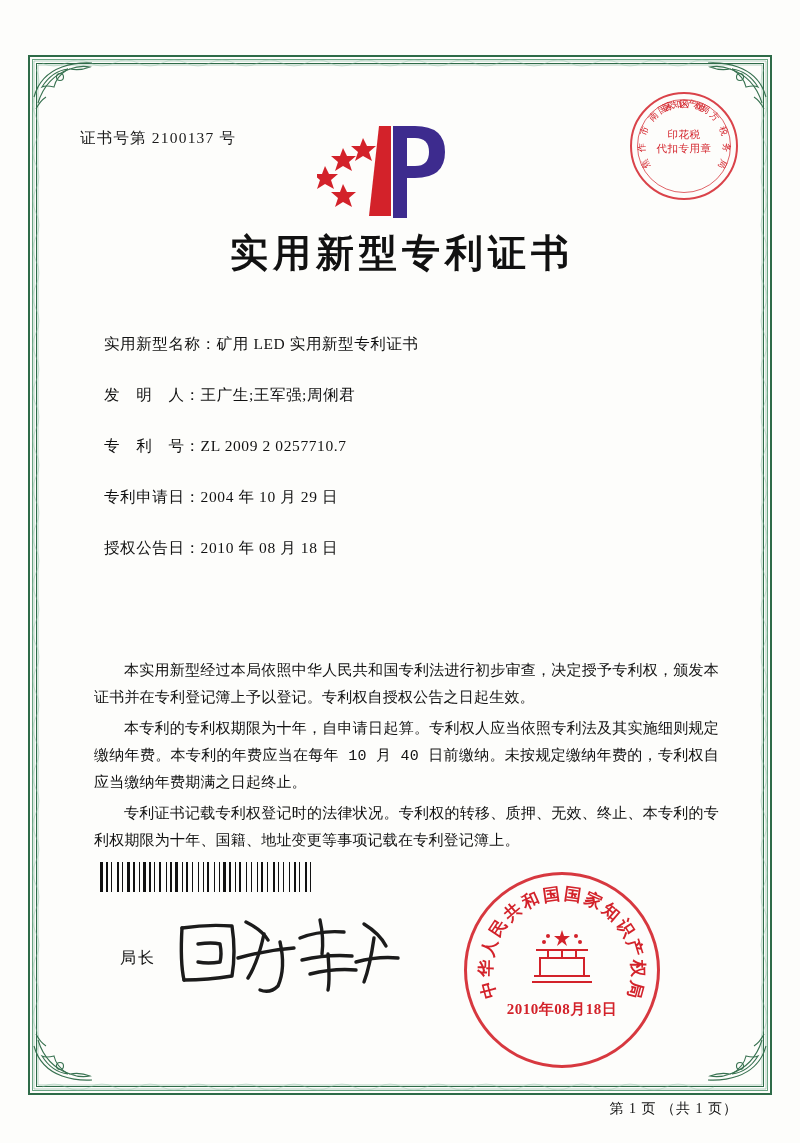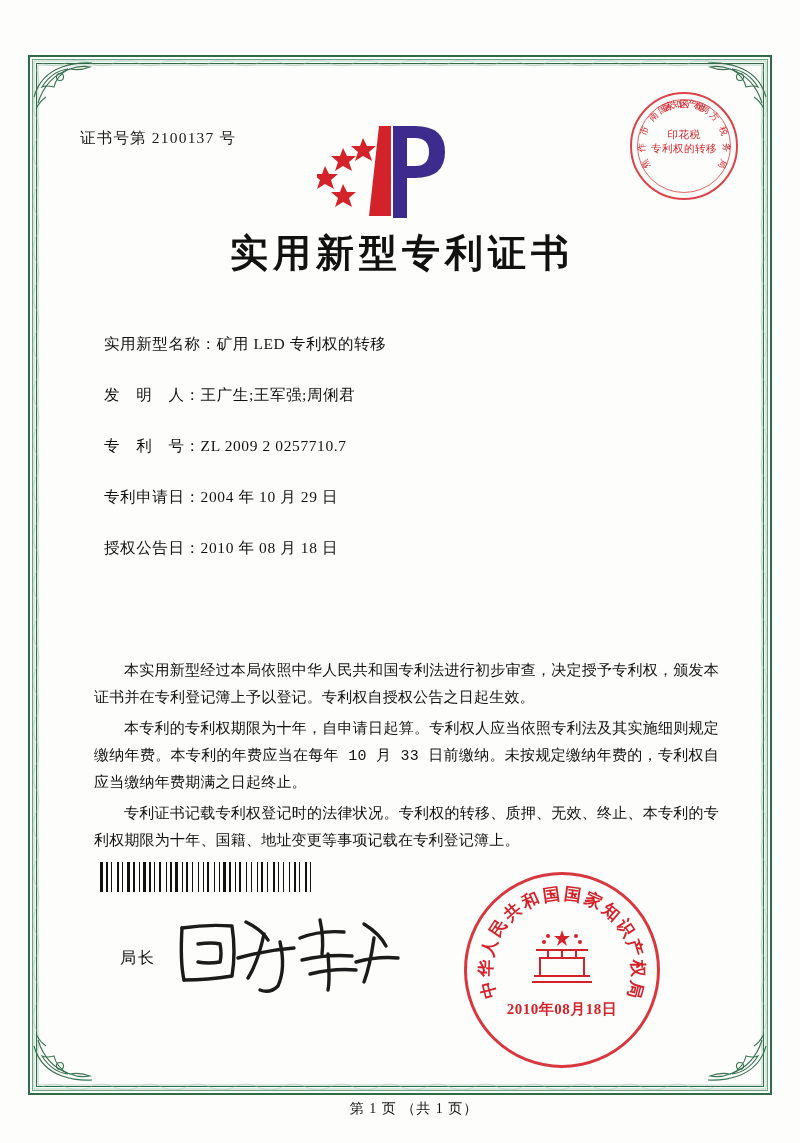--- a/index.html
+++ b/index.html
@@ -268,24 +268,24 @@
     position: absolute;
     left: 50%;
     top: 56px;
     transform: translateX(-50%);
     width: 76px;
     height: 66px;
   }
 
   .footer {
     position: absolute;
-    left: 12px;
+    left: 6px;
     top: 990px;
     width: 660px;
-    text-align: center;
+    text-align: right;
     font-size: 14px;
     color: #111;
     letter-spacing: 1px;
   }
 </style>
 </head>
 <body>
 
 <div class="page">
 
@@ -383,47 +383,47 @@
           <span style="font-size: 9px; transform: rotate(150deg) translate(0px, 42px) rotate(180deg) translate(-50%, -50%);">国</span>
           <span style="font-size: 9px; transform: rotate(160deg) translate(0px, 42px) rotate(180deg) translate(-50%, -50%);">家</span>
           <span style="font-size: 9px; transform: rotate(170deg) translate(0px, 42px) rotate(180deg) translate(-50%, -50%);">知</span>
           <span style="font-size: 9px; transform: rotate(180deg) translate(0px, 42px) rotate(180deg) translate(-50%, -50%);">识</span>
           <span style="font-size: 9px; transform: rotate(190deg) translate(0px, 42px) rotate(180deg) translate(-50%, -50%);">产</span>
           <span style="font-size: 9px; transform: rotate(200deg) translate(0px, 42px) rotate(180deg) translate(-50%, -50%);">权</span>
           <span style="font-size: 9px; transform: rotate(210deg) translate(0px, 42px) rotate(180deg) translate(-50%, -50%);">局</span>
         </div>
       <div class="ctr">
         <div>印花税</div>
-        <div>专利权的转移</div>
+        <div>代扣专用章</div>
       </div>
     </div>
 
     <h1 class="title">实用新型专利证书</h1>
 
     <div class="fields">
       <div class="field">
-        <span class="lbl">实用新型名称：</span><span class="val">矿用 LED 专利权的转移</span>
+        <span class="lbl">实用新型名称：</span><span class="val">矿用 LED 实用新型专利证书</span>
       </div>
       <div class="field">
         <span class="lbl">发　明　人：</span><span class="val">王广生;王军强;周俐君</span>
       </div>
       <div class="field">
         <span class="lbl">专　利　号：</span><span class="val">ZL 2009 2 0257710.7</span>
       </div>
       <div class="field">
         <span class="lbl">专利申请日：</span><span class="val">2004 年 10 月 29 日</span>
       </div>
       <div class="field">
         <span class="lbl">授权公告日：</span><span class="val">2010 年 08 月 18 日</span>
       </div>
     </div>
 
     <div class="paras">
       <p>本实用新型经过本局依照中华人民共和国专利法进行初步审查，决定授予专利权，颁发本证书并在专利登记簿上予以登记。专利权自授权公告之日起生效。</p>
-      <p>本专利的专利权期限为十年，自申请日起算。专利权人应当依照专利法及其实施细则规定缴纳年费。本专利的年费应当在每年 10 月 33 日前缴纳。未按规定缴纳年费的，专利权自应当缴纳年费期满之日起终止。</p>
+      <p>本专利的专利权期限为十年，自申请日起算。专利权人应当依照专利法及其实施细则规定缴纳年费。本专利的年费应当在每年 10 月 40 日前缴纳。未按规定缴纳年费的，专利权自应当缴纳年费期满之日起终止。</p>
       <p>专利证书记载专利权登记时的法律状况。专利权的转移、质押、无效、终止、本专利的专利权期限为十年、国籍、地址变更等事项记载在专利登记簿上。</p>
     </div>
 
     <div class="barcode" id="barcode">
         <i style="left: 0px; width: 3px;"></i>
         <i style="left: 6px; width: 2px;"></i>
         <i style="left: 11px; width: 1px;"></i>
         <i style="left: 17px; width: 2px;"></i>
         <i style="left: 22px; width: 1px;"></i>
         <i style="left: 27px; width: 3px;"></i>

